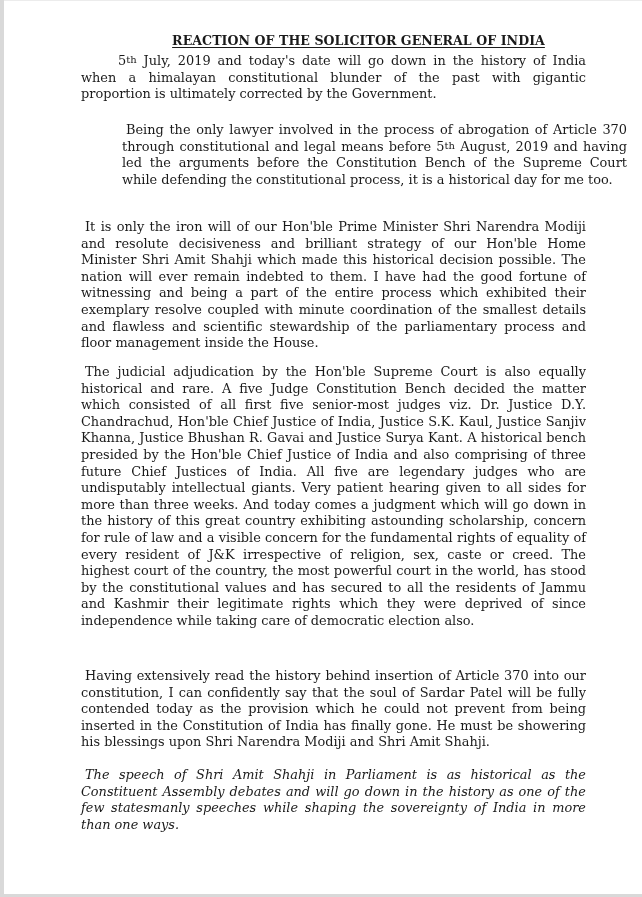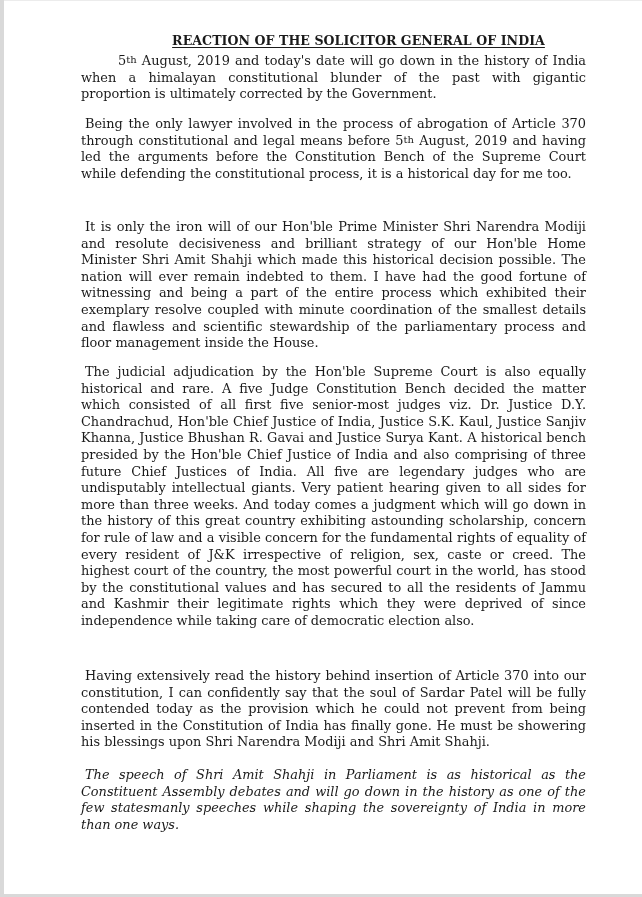--- a/index.html
+++ b/index.html
@@ -31,23 +31,23 @@
   }
   .para.indent { text-indent:37px; }
   sup { font-size:10px; vertical-align:top; position:relative; top:-1px; }
 </style>
 </head>
 <body>
 
 <div class="page">
   <div class="title">REACTION OF THE SOLICITOR GENERAL OF INDIA</div>
 
-  <p class="para indent" style="top:52px;"><span>5</span><sup>th</sup><span> August, 2019 and today's date will go down in the history of India when a himalayan constitutional blunder of the past with gigantic proportion is ultimately corrected by the Government.</span></p>
+  <p class="para indent" style="top:52px;"><span>5</span><sup>th</sup><span> July, 2019 and today's date will go down in the history of India when a himalayan constitutional blunder of the past with gigantic proportion is ultimately corrected by the Government.</span></p>
 
-  <p class="para" style="top:115px; text-indent:4px;"><span>Being the only lawyer involved in the process of abrogation of Article 370 through constitutional and legal means before 5</span><sup>th</sup><span> August, 2019 and having led the arguments before the Constitution Bench of the Supreme Court while defending the constitutional process, it is a historical day for me too.</span></p>
+  <p class="para" style="top:121px; text-indent:4px;margin-left:41px;"><span>Being the only lawyer involved in the process of abrogation of Article 370 through constitutional and legal means before 5</span><sup>th</sup><span> August, 2019 and having led the arguments before the Constitution Bench of the Supreme Court while defending the constitutional process, it is a historical day for me too.</span></p>
 
   <p class="para" style="top:218px; text-indent:4px;"><span>It is only the iron will of our Hon'ble Prime Minister Shri Narendra Modiji and resolute decisiveness and brilliant strategy of our Hon'ble Home Minister Shri Amit Shahji which made this historical decision possible.  The nation will ever remain indebted to them.  I have had the good fortune of witnessing and being a part of the entire process which exhibited their exemplary resolve coupled with minute coordination of the smallest details and flawless and scientific stewardship of the parliamentary process and floor management inside the House.</span></p>
 
   <p class="para" style="top:363px; text-indent:4px;"><span>The judicial adjudication by the Hon'ble Supreme Court is also equally historical and rare.  A five Judge Constitution Bench decided the matter which consisted of all first five senior-most judges viz. Dr. Justice D.Y. Chandrachud, Hon'ble Chief Justice of India, Justice S.K. Kaul, Justice Sanjiv Khanna, Justice Bhushan R. Gavai and Justice Surya Kant.  A historical bench presided by the Hon'ble Chief Justice of India and also comprising of three future Chief Justices of India.  All five are legendary judges who are undisputably intellectual giants.  Very patient hearing given to all sides for more than three weeks. And today comes a judgment which will go down in the history of this great country exhibiting astounding scholarship, concern for rule of law and a visible concern for the fundamental rights of equality of every resident of J&amp;K irrespective of religion, sex, caste or creed.  The highest court of the country, the most powerful court in the world, has stood by the constitutional values and has secured to all the residents of Jammu and Kashmir their legitimate rights which they were deprived of since independence while taking care of democratic election also.</span></p>
 
   <p class="para" style="top:667px; text-indent:4px;"><span>Having extensively read the history behind insertion of Article 370 into our constitution, I can confidently say that the soul of Sardar Patel will be fully contended today as the provision which he could not prevent from being inserted in the Constitution of India has finally gone.  He must be showering his blessings upon Shri Narendra Modiji and Shri Amit Shahji.</span></p>
 
   <p class="para" style="top:766px; text-indent:4px;font-style:italic;"><span>The speech of Shri Amit Shahji in Parliament is as historical as the Constituent Assembly debates and will go down in the history as one of the few statesmanly speeches while shaping the sovereignty of India in more than one ways.</span></p>
 </div>
 

